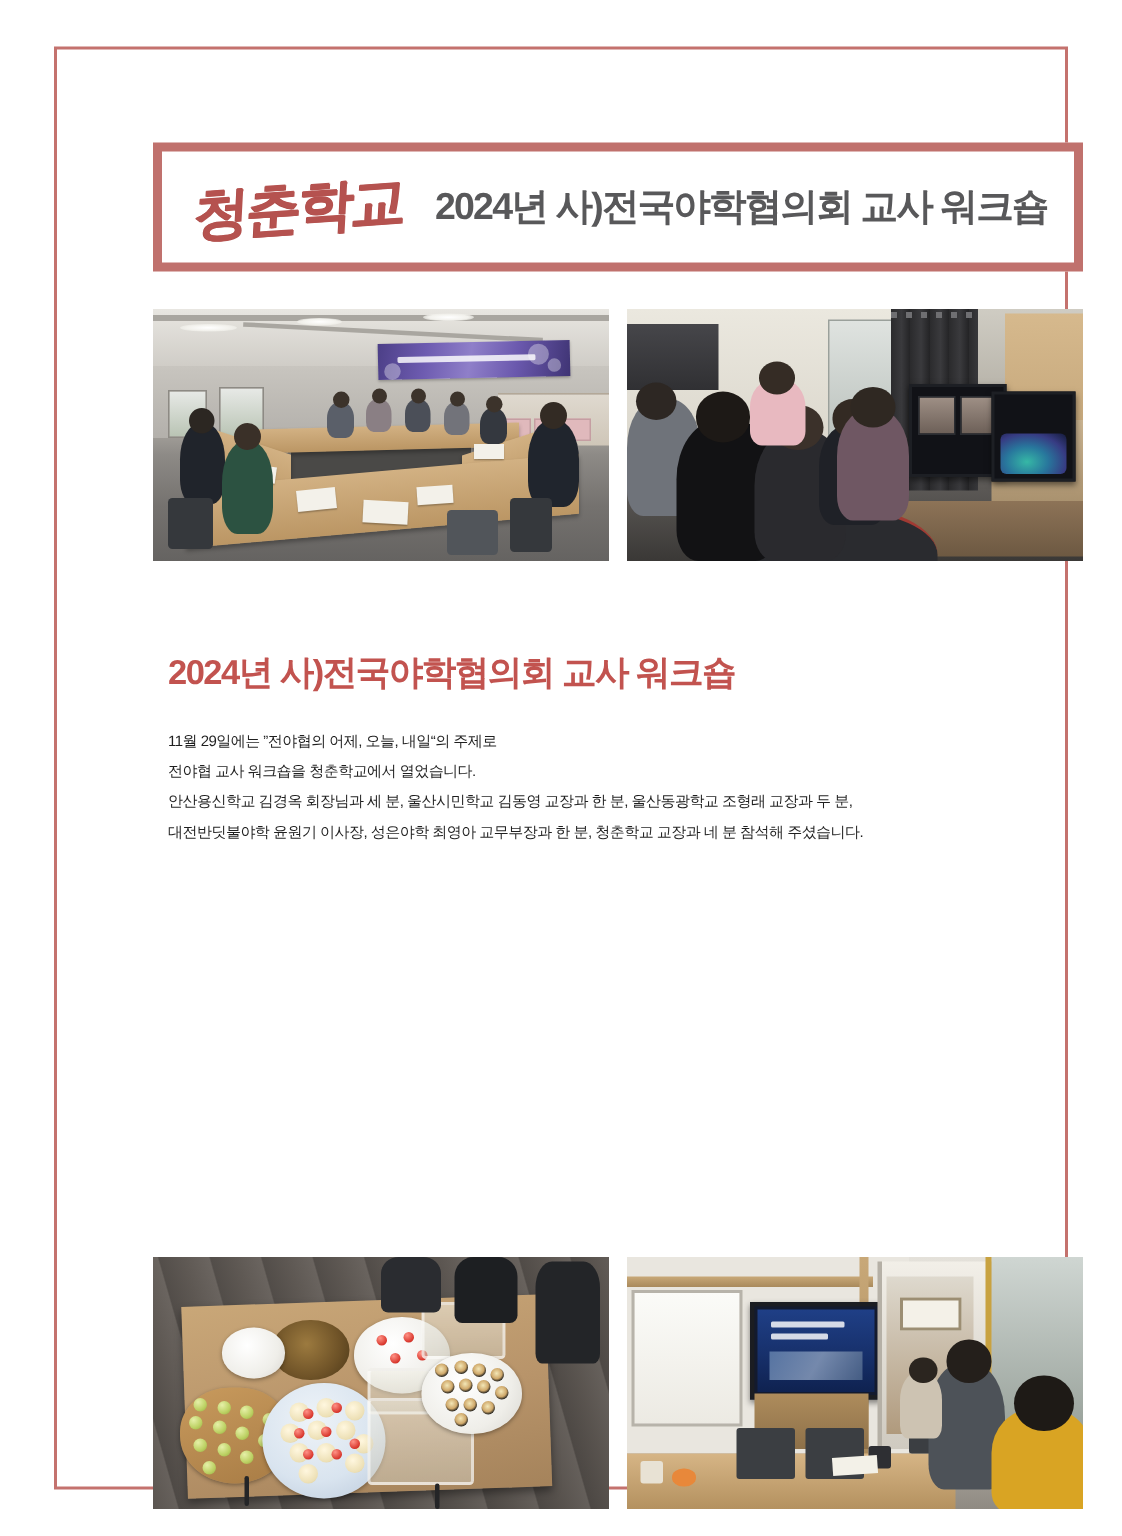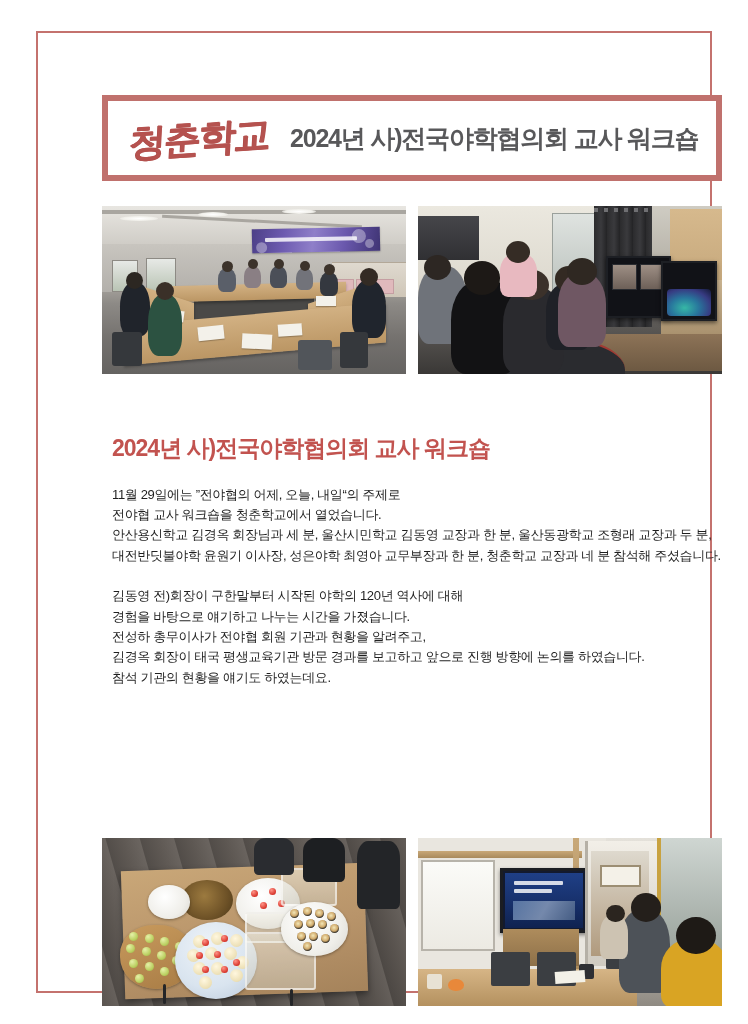--- a/index.html
+++ b/index.html
@@ -368,21 +368,21 @@
   .article-heading {
     font-size: 23px;
     font-weight: bold;
     color: #c2534f;
     letter-spacing: -1px;
     margin: 0 0 22px 0;
     line-height: 1.2;
     white-space: nowrap;
   }
   .para {
-    font-size: 13px;
+    font-size: 10px;
     line-height: 20.4px;
     color: #1f1f1f;
     letter-spacing: -0.35px;
     margin: 0 0 20px 0;
     white-space: pre-line;
   }
   .para:last-child { margin-bottom: 0; }
 </style>
 </head>
 <body>
@@ -491,25 +491,20 @@
         <div class="hd" style="left:49%;top:31%;width:10%;height:16%;background:#2f2822;"></div>
       </div>
     </div>
 
     <div class="article">
       <h2 class="article-heading">2024년 사)전국야학협의회 교사 워크숍</h2>
       <p class="para">11월 29일에는 ”전야협의 어제, 오늘, 내일“의 주제로
 전야협 교사 워크숍을 청춘학교에서 열었습니다.
 안산용신학교 김경옥 회장님과 세 분, 울산시민학교 김동영 교장과 한 분, 울산동광학교 조형래 교장과 두 분,
 대전반딧불야학 윤원기 이사장, 성은야학 최영아 교무부장과 한 분, 청춘학교 교장과 네 분 참석해 주셨습니다.</p>
-      <p class="para">김동영 전)회장이 구한말부터 시작된 야학의 120년 역사에 대해
-경험을 바탕으로 얘기하고 나누는 시간을 가졌습니다.
-전성하 총무이사가 전야협 회원 기관과 현황을 알려주고,
-김경옥 회장이 태국 평생교육기관 방문 경과를 보고하고 앞으로 진행 방향에 논의를 하였습니다.
-참석 기관의 현황을 얘기도 하였는데요.</p>
     </div>
 
     <div class="photo-row bottom">
 
       <div class="photo p3">
         <div class="floorboard"></div>
         <div class="woodtable"></div>
 
         <div class="dish bowl-wood" style="left:6%;top:52%;width:24%;height:38%;border-radius:46% 46% 50% 50%;"></div>
         <div class="grape" style="left:9%;top:56%;width:9px;height:9px;"></div>

